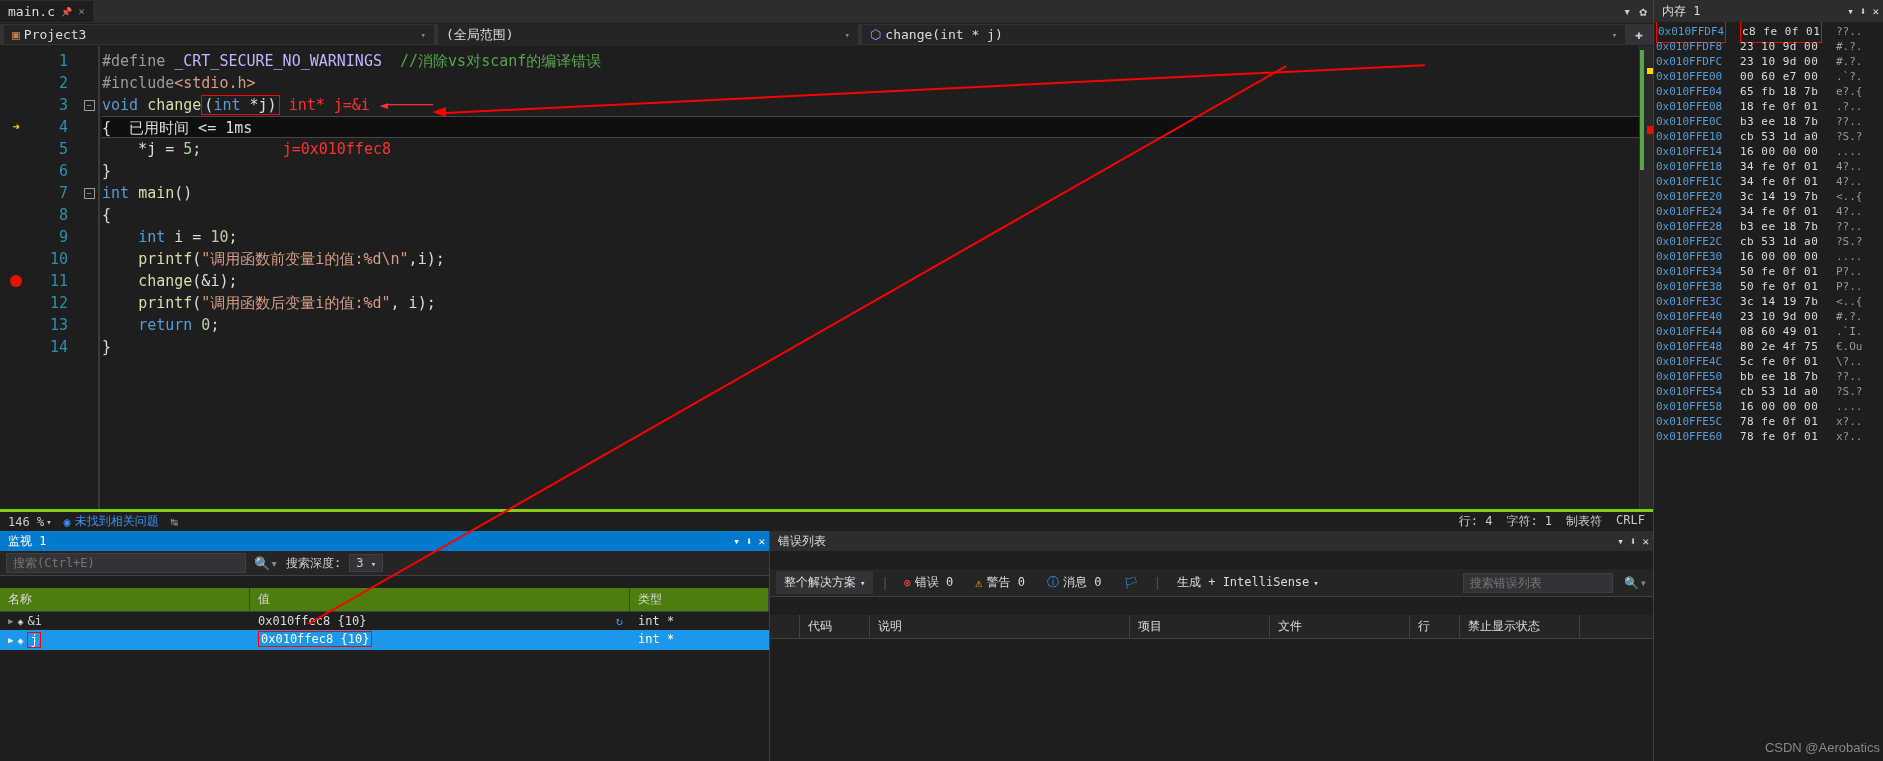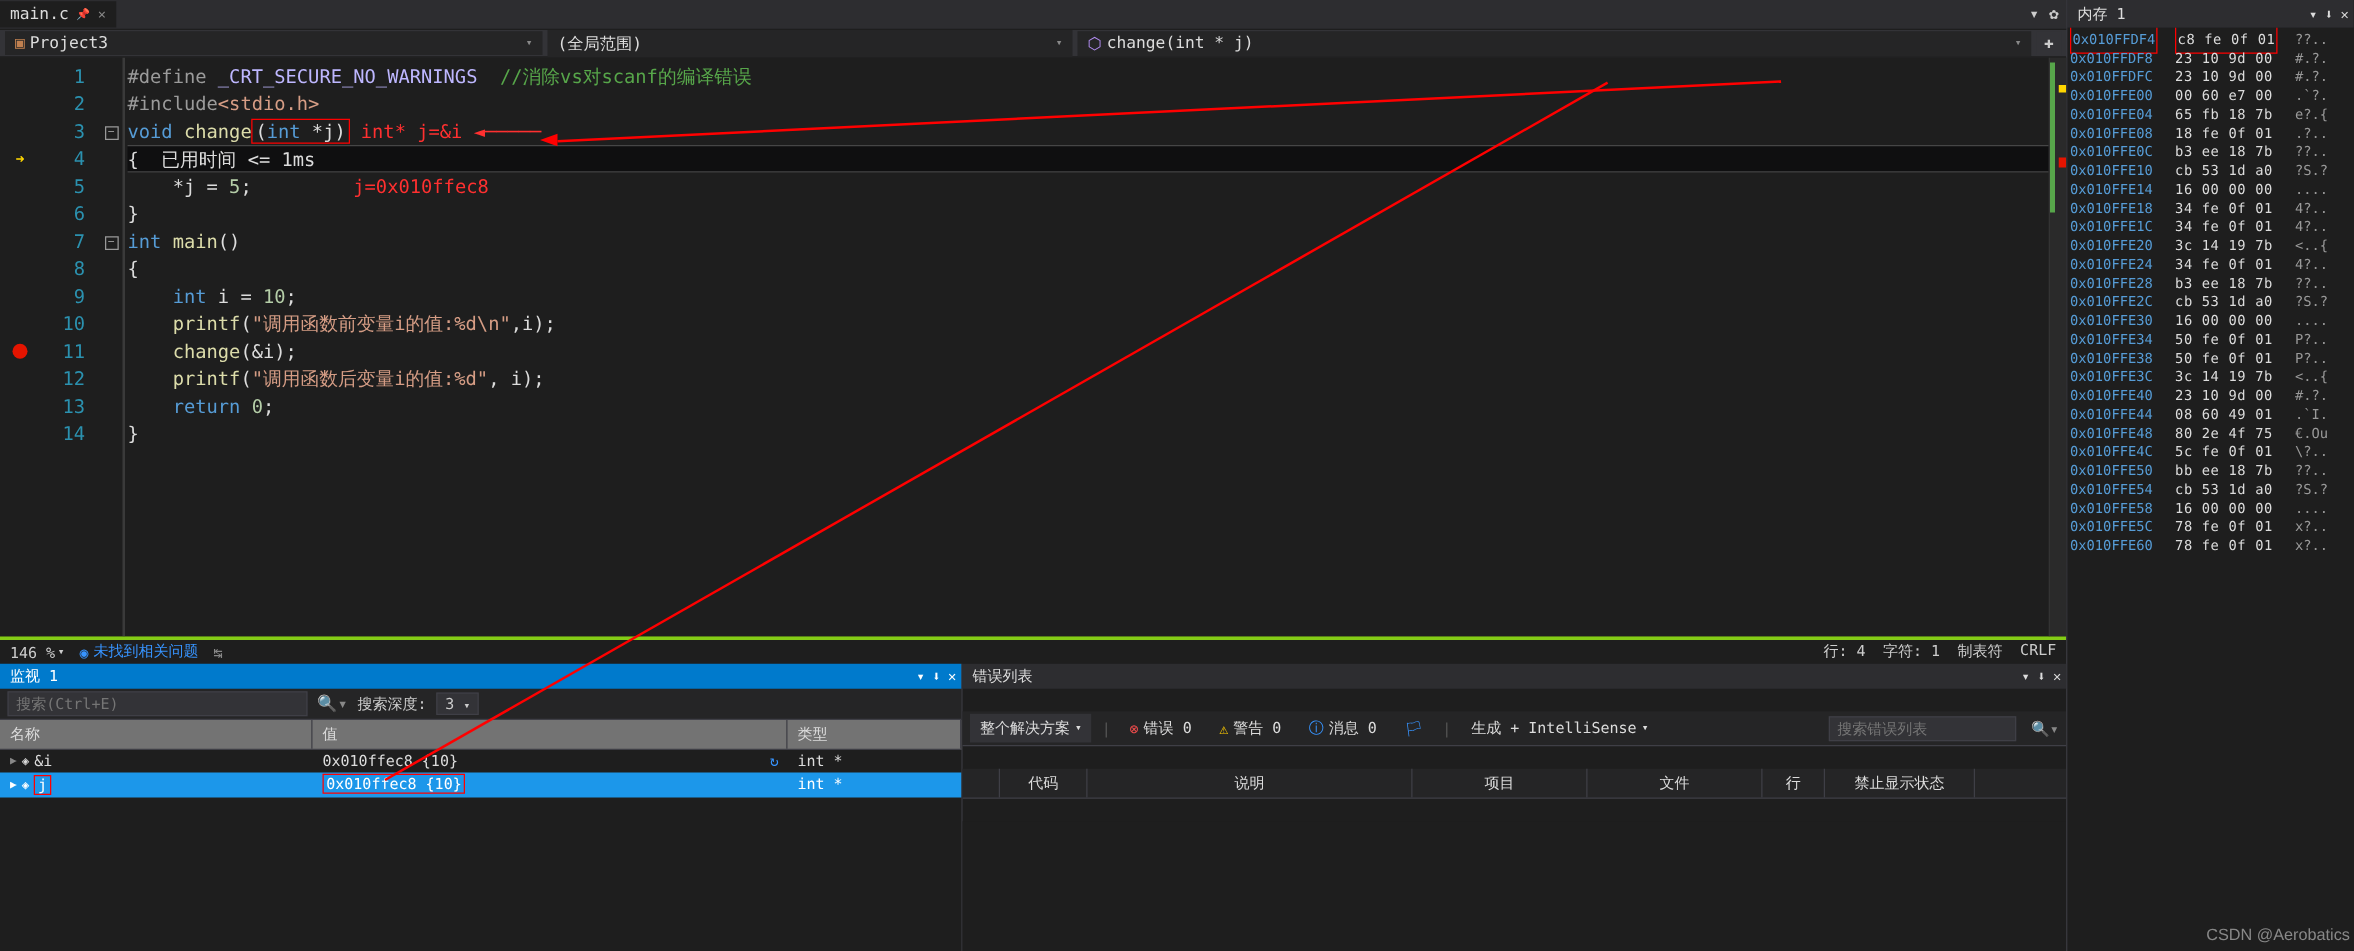--- a/index.html
+++ b/index.html
@@ -68,21 +68,21 @@
 
 .panel-title { background: #007acc; color: #fff; height: 20px; display: flex; align-items: center; padding: 0 8px; font-size: 12px; position: relative; }
 .panel-title.dark { background: #2d2d30; color: #dcdcdc; }
 .panel-title-icons { position: absolute; right: 4px; display: flex; gap: 6px; font-size: 11px; }
 .panel-search { background: #252526; height: 24px; display: flex; align-items: center; padding: 12px 6px; gap: 8px; border-bottom: 1px solid #3f3f46; }
 .panel-search input { background: #333337; border: 1px solid #3f3f46; color: #ccc; padding: 2px 6px; font-size: 12px; width: 240px; }
 .panel-search .lbl { color: #ccc; font-size: 12px; }
 .panel-search .sel { background: #333337; border: 1px solid #3f3f46; padding: 1px 6px; color: #ccc; font-size: 12px; }
 
 .watch-grid { flex: 1; background: #1e1e1e; }
-.wg-head { display: flex; background: #737373; border-bottom: 1px solid #3f3f46; }
+.wg-head { display: flex; background: #4d7c0f; border-bottom: 1px solid #3f3f46; margin-top: 12px; }
 .wg-head div { padding: 3px 8px; color: #dcdcdc; font-size: 12px; border-right: 1px solid #3f3f46; }
 .wg-col-name { width: 250px; }
 .wg-col-val { width: 380px; position: relative; }
 .wg-col-type { flex: 1; }
 .wg-row { display: flex; font-size: 12px; }
 .wg-row div { padding: 2px 8px; border-right: 1px solid transparent; }
 .wg-row .wg-col-name { display: flex; align-items: center; gap: 4px; }
 .wg-row.sel { background: #1c97ea; color: #fff; }
 .wg-tri { font-size: 9px; color: #888; }
 .wg-row.sel .wg-tri { color: #fff; }
@@ -93,21 +93,21 @@
 .err-toolbar { background: #252526; height: 28px; display: flex; align-items: center; padding: 0 6px; gap: 8px; border-bottom: 1px solid #3f3f46; font-size: 12px; }
 .err-scope { display: flex; align-items: center; gap: 4px; background: #333337; padding: 3px 8px; }
 .err-pill { display: flex; align-items: center; gap: 4px; padding: 3px 6px; border: 1px solid transparent; }
 .err-pill.err .ico { color: #f14c4c; }
 .err-pill.warn .ico { color: #ffcc00; }
 .err-pill.info .ico { color: #3794ff; }
 .err-build { margin-left: 8px; display: flex; align-items: center; gap: 4px; }
 .err-search { margin-left: auto; }
 .err-search input { background: #333337; border: 1px solid #3f3f46; color: #ccc; padding: 2px 6px; font-size: 12px; width: 150px; margin-left: 44px; }
 .err-head { display: flex; background: #252526; border-bottom: 1px solid #3f3f46; font-size: 12px; }
-.err-head div { padding: 3px 8px; border-right: 1px solid #3f3f46; color: #dcdcdc; text-align: center; }
+.err-head div { padding: 3px 8px; border-right: 1px solid #3f3f46; color: #dcdcdc; }
 .err-body { flex: 1; background: #1e1e1e; }
 
 
 .mem-title { background: #2d2d30; height: 22px; display: flex; align-items: center; padding: 0 8px; color: #dcdcdc; font-size: 12px; position: relative; }
 .mem-body { flex: 1; overflow: hidden; background: #1e1e1e; font-size: 11px; padding: 2px; }
 .mem-row { display: flex; gap: 6px; height: 15px; line-height: 15px; font-family: Consolas, monospace; }
 .mem-addr { color: #569cd6; width: 78px; }
 .mem-hex { color: #dcdcdc; width: 90px; letter-spacing: 0.5px; }
 .mem-ascii { color: #999; }
 .mem-hl { border: 1.5px solid #ff0000; padding: 4px 1px; }

